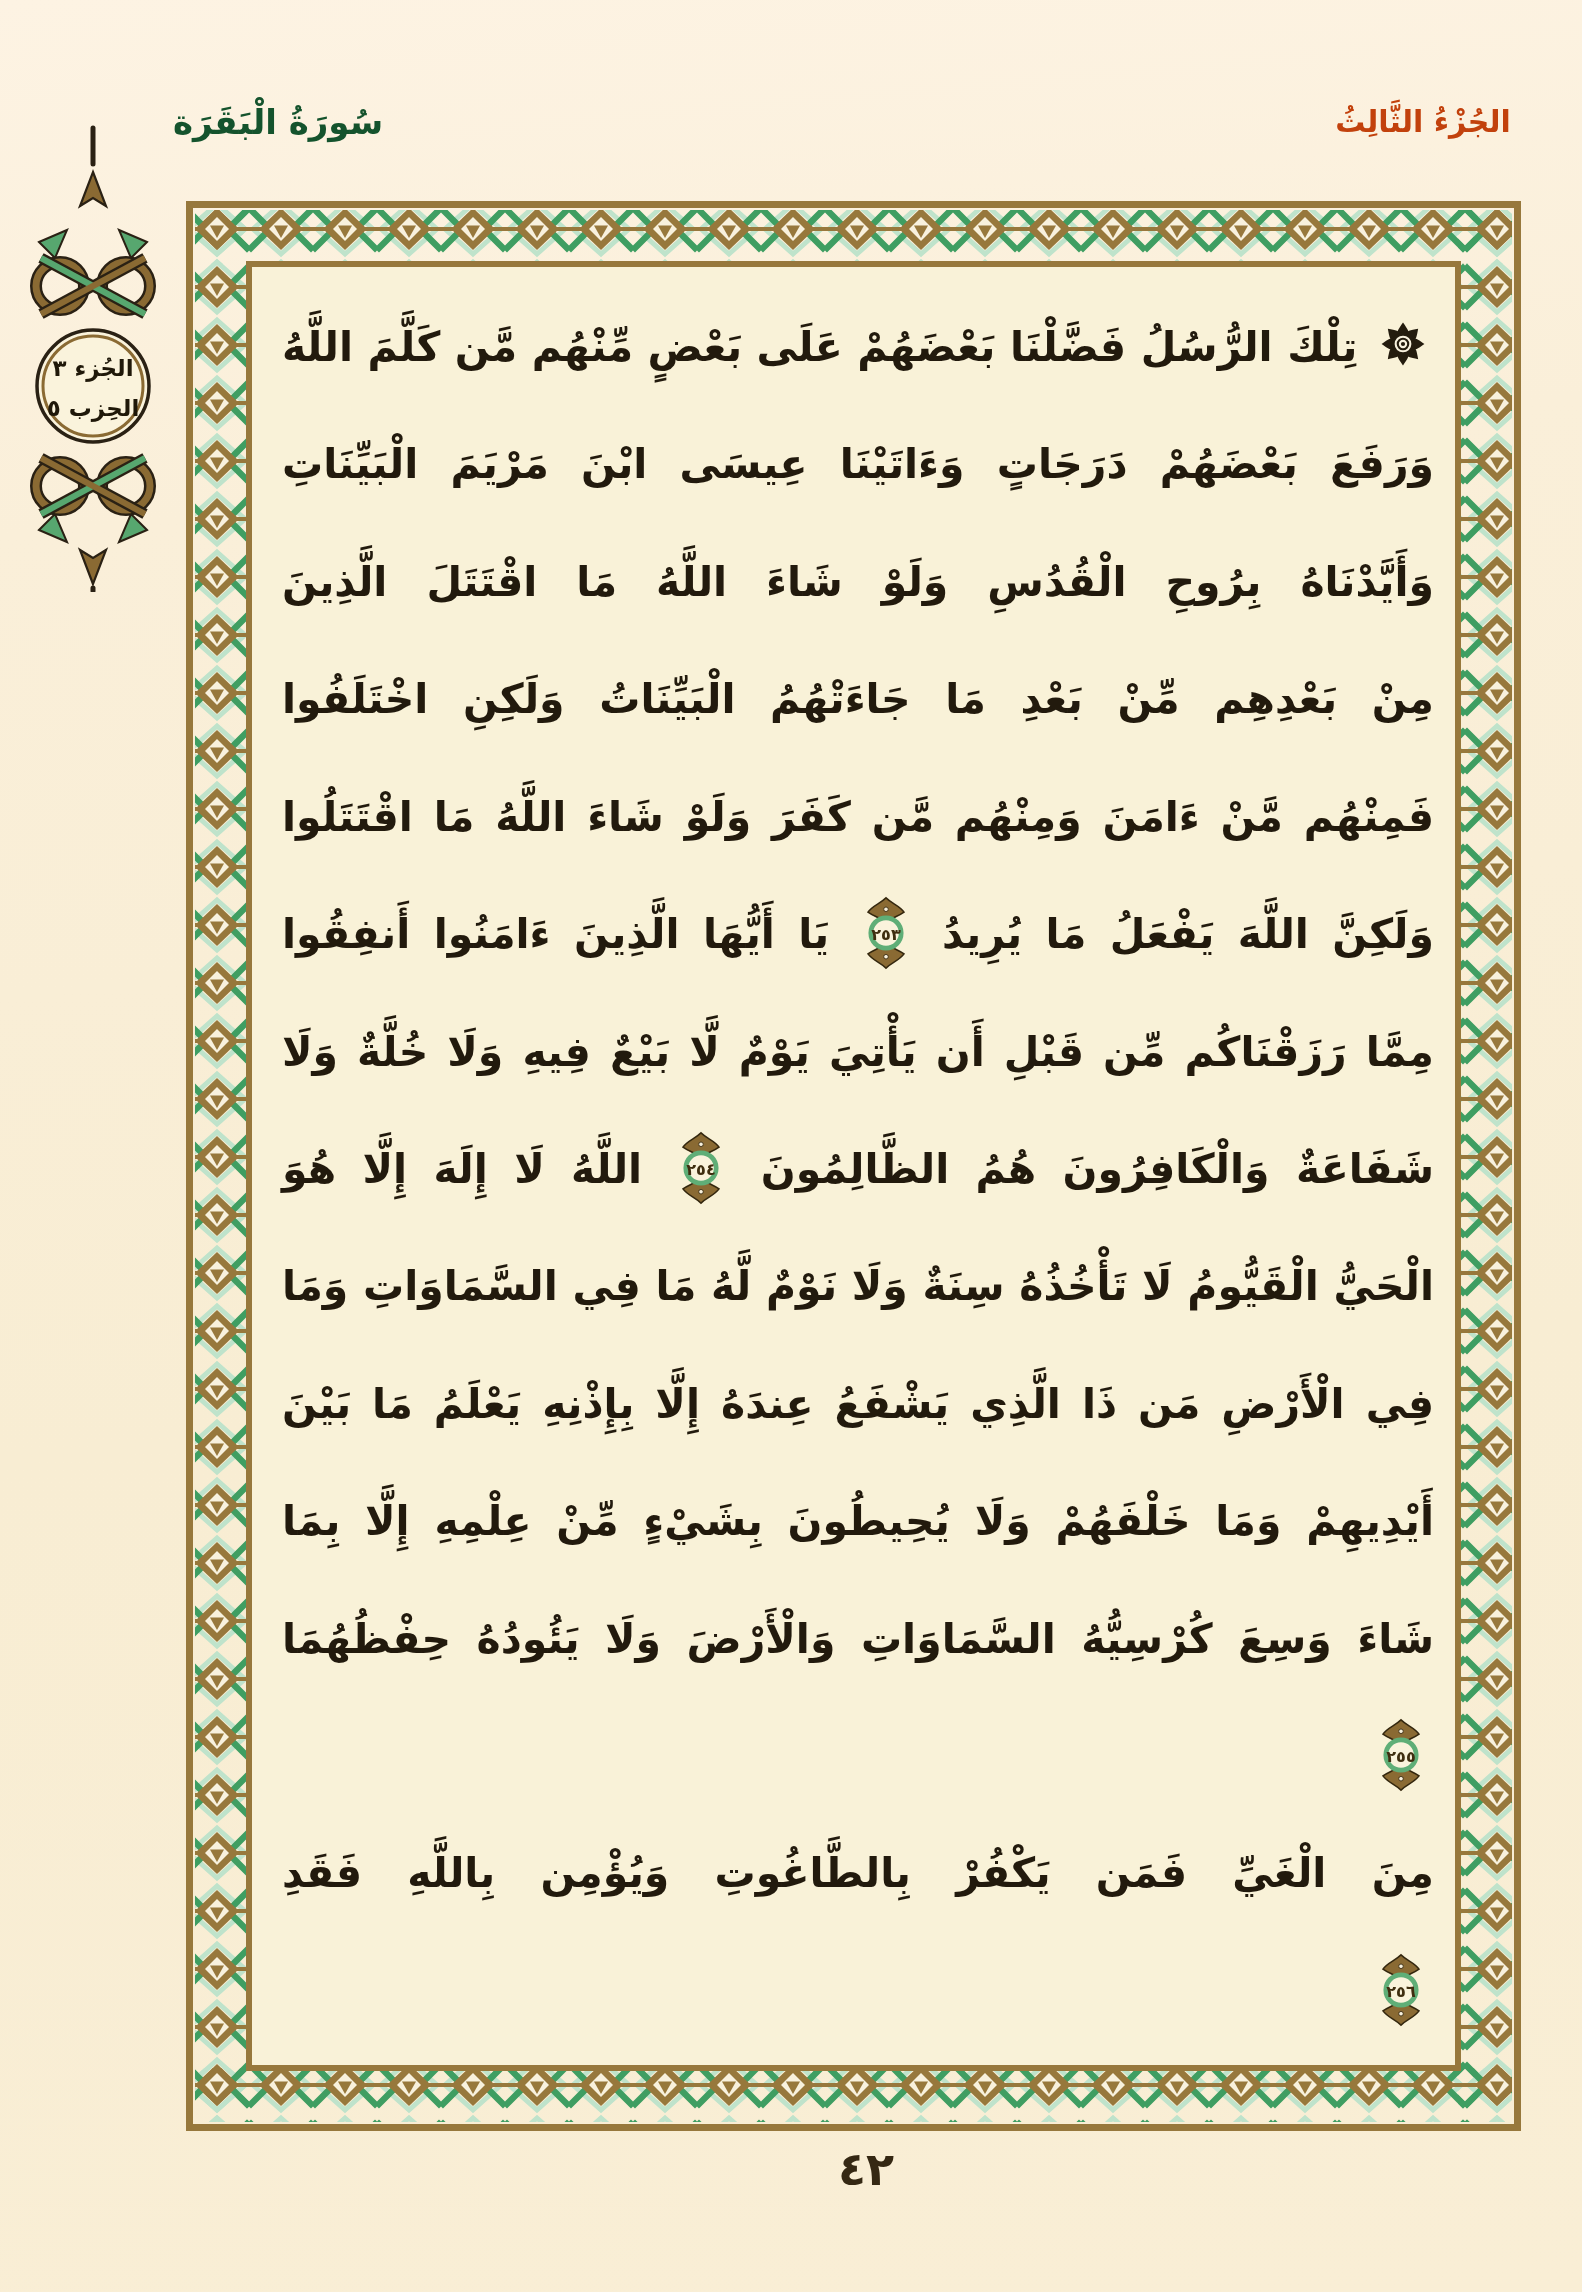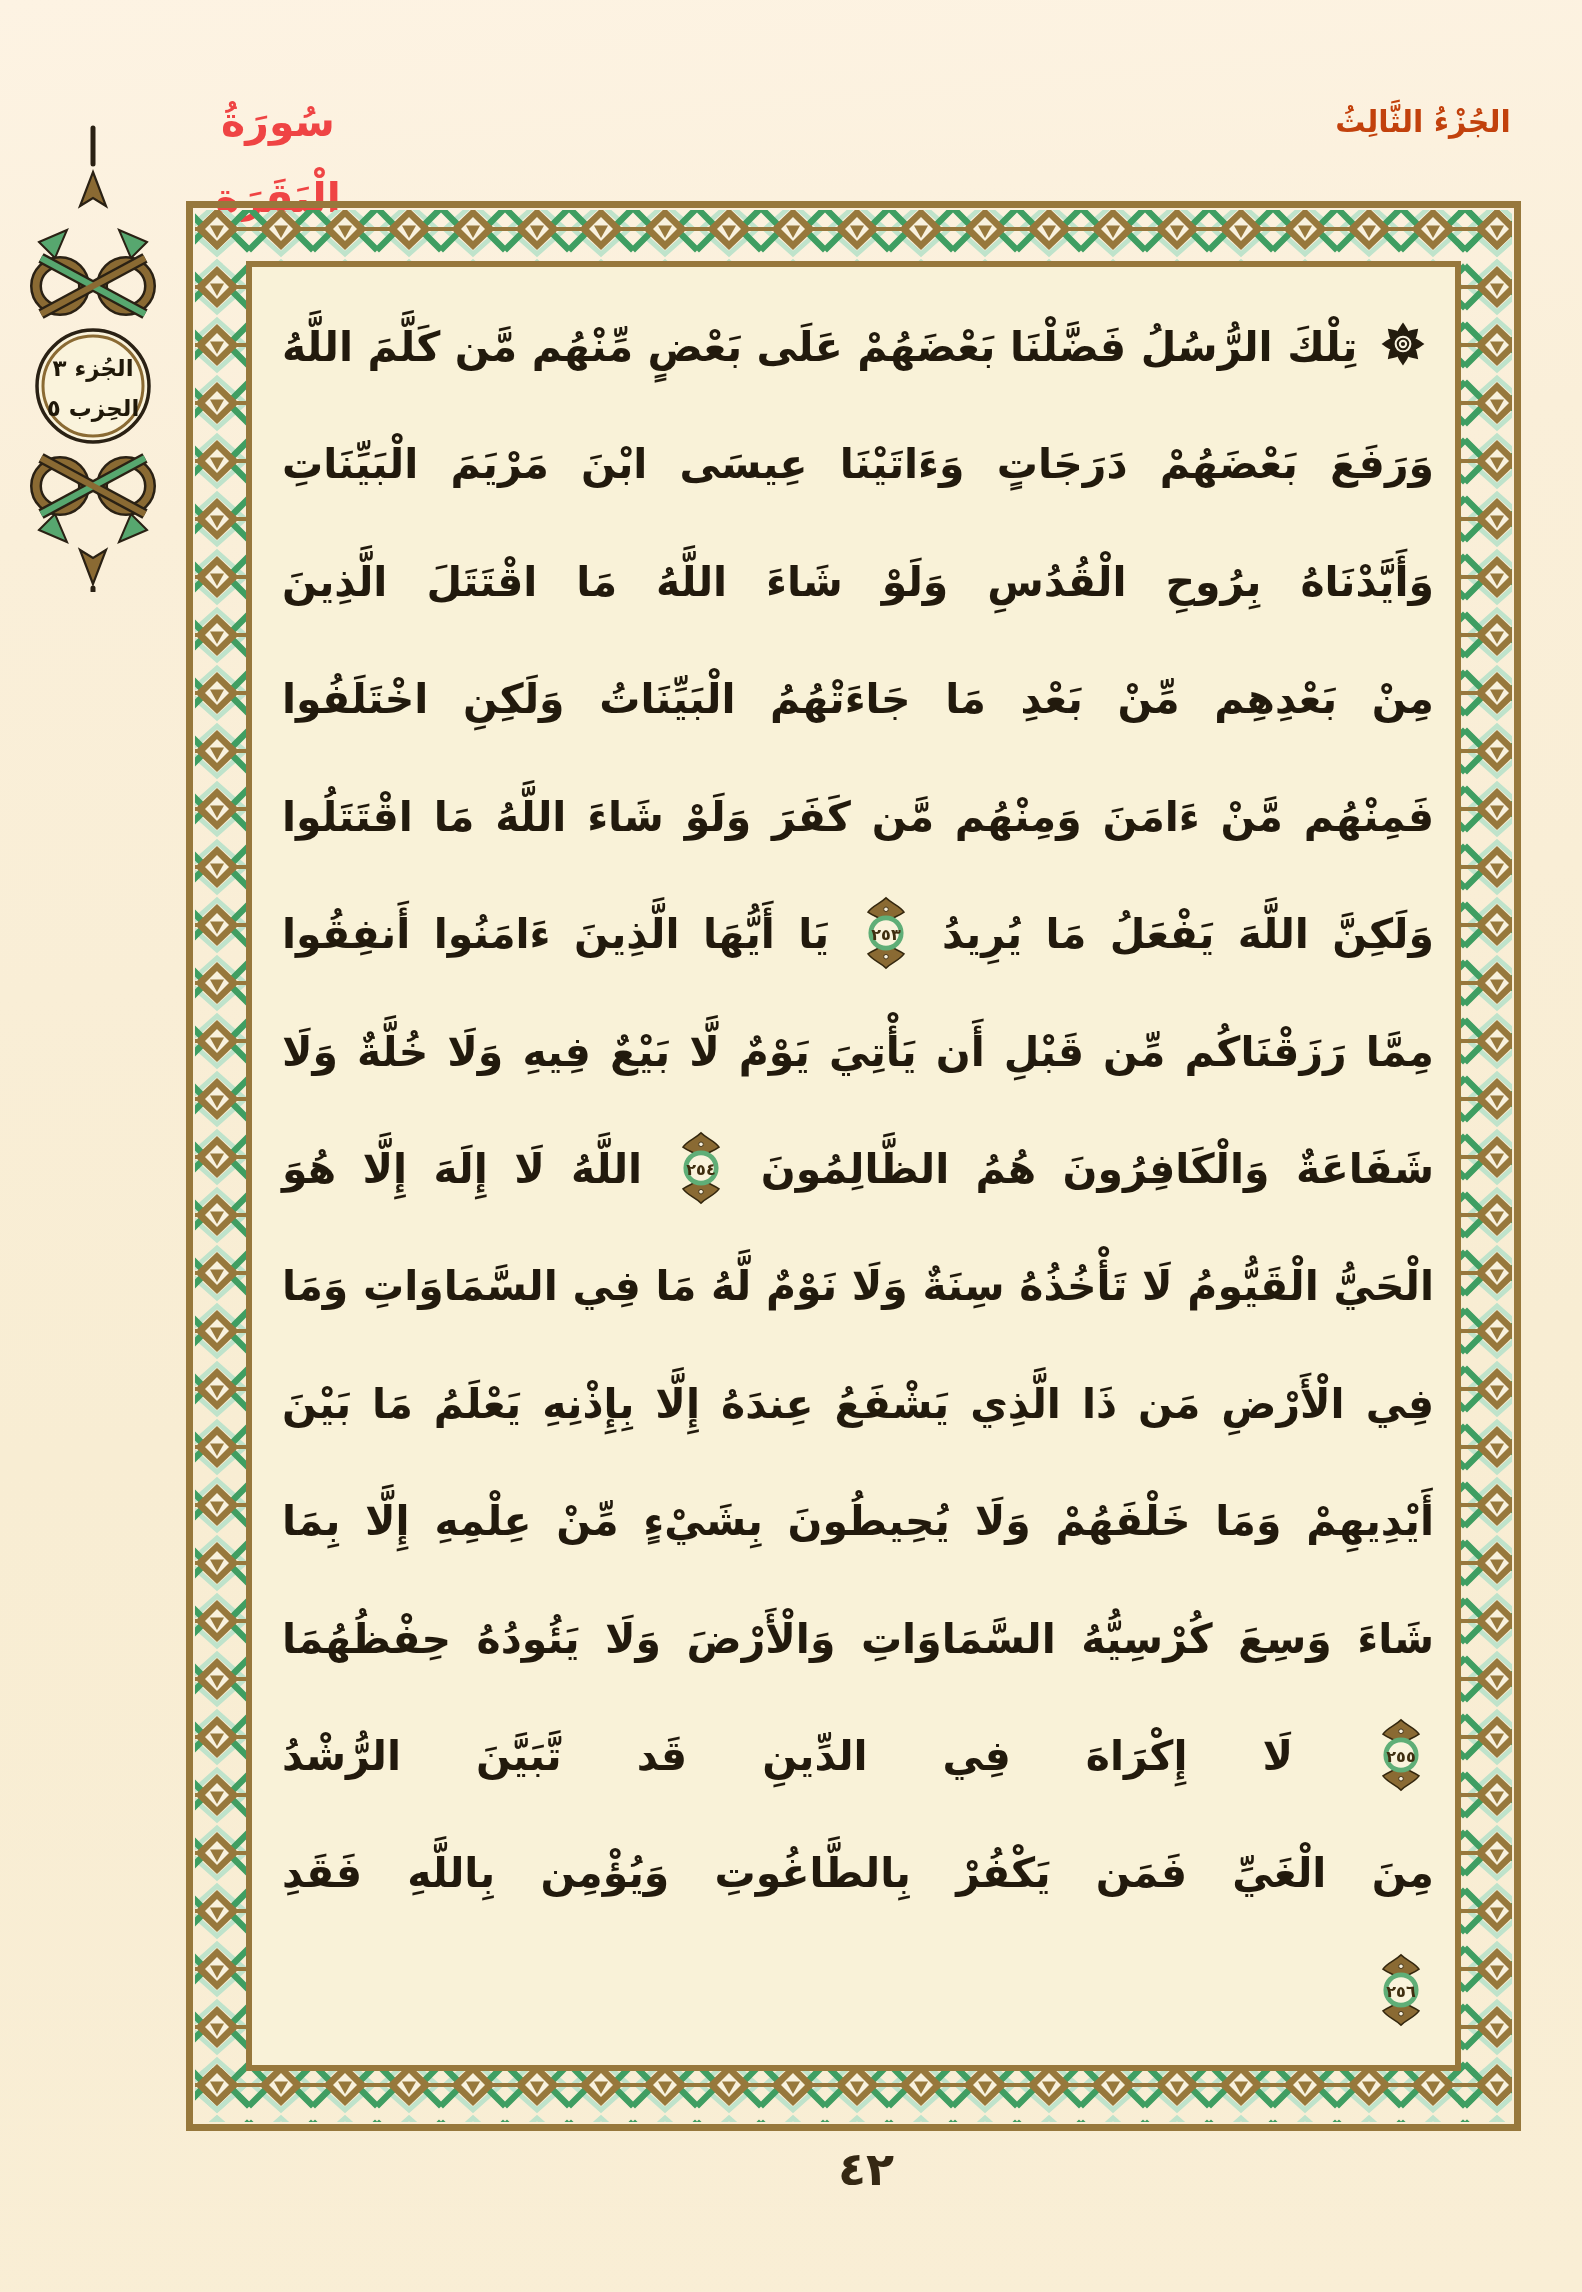--- a/index.html
+++ b/index.html
@@ -4,22 +4,22 @@
 <style>
   html,body{margin:0;padding:0;}
   body{
     width:1582px;height:2292px;position:relative;overflow:hidden;
     background:linear-gradient(175deg,#fdf3e3 0%,#faefd9 22%,#f8edd3 60%,#f9eed5 100%);
     font-family:"DejaVu Sans",sans-serif;color:#231b0d;
   }
   .page{position:absolute;inset:0;}
   .surah-title{
     position:absolute;left:158px;top:84px;width:240px;height:80px;
-    font-size:41px;font-weight:bold;text-align:center;line-height:76px;
-    color:#ef4444;direction:rtl;letter-spacing:0;
+    font-size:34px;font-weight:bold;text-align:center;line-height:76px;
+    color:#14532d;direction:rtl;letter-spacing:0;
   }
   .juz-title{
     position:absolute;left:1318px;top:92px;width:210px;height:64px;
     font-size:30px;font-weight:bold;text-align:center;line-height:60px;
     color:#c2410c;direction:rtl;
   }
   .frame-svg{position:absolute;left:185px;top:200px;}
   .margin-ornament{position:absolute;left:10px;top:122px;}
   .text-block{
     position:absolute;left:282px;top:292px;width:1152px;height:1756px;
@@ -133,21 +133,21 @@
       <div class="qline"><span class="qtext">فِي الْأَرْضِ مَن ذَا الَّذِي يَشْفَعُ عِندَهُ إِلَّا بِإِذْنِهِ يَعْلَمُ مَا بَيْنَ</span> </div>
       <div class="qline"><span class="qtext">أَيْدِيهِمْ وَمَا خَلْفَهُمْ وَلَا يُحِيطُونَ بِشَيْءٍ مِّنْ عِلْمِهِ إِلَّا بِمَا</span> </div>
       <div class="qline"><span class="qtext">شَاءَ وَسِعَ كُرْسِيُّهُ السَّمَاوَاتِ وَالْأَرْضَ وَلَا يَئُودُهُ حِفْظُهُمَا</span> </div>
       <div class="qline"> <svg class="vmedal" width="54" height="74" viewBox="0 0 56 78">
  <path d="M28 2 C34 8 42 10 47 17 C40 22 33 23 28 29 C23 23 16 22 9 17 C14 10 22 8 28 2 Z" fill="#8a6a33" stroke="#34270e" stroke-width="1.6"></path>
  <circle cx="28" cy="14" r="2.4" fill="#f8f1dd" stroke="#34270e" stroke-width="0.9"></circle>
  <path d="M28 76 C34 70 42 68 47 61 C40 56 33 55 28 49 C23 55 16 56 9 61 C14 68 22 70 28 76 Z" fill="#8a6a33" stroke="#34270e" stroke-width="1.6"></path>
  <circle cx="28" cy="64" r="2.4" fill="#f8f1dd" stroke="#34270e" stroke-width="0.9"></circle>
  <circle cx="28" cy="39" r="16" fill="#faf3dc" stroke="#5fae77" stroke-width="5"></circle>
  <text x="28" y="46" text-anchor="middle" font-size="17" font-weight="bold" fill="#3f2e10">٢٥٥</text>
-</svg> <span class="qtext">لَا إِكْرَاهَ فِي الدِّينِ قَد تَّبَيَّنَ الرُّشْدُ</span> </div>
+</svg>  </div>
       <div class="qline"><span class="qtext">مِنَ الْغَيِّ فَمَن يَكْفُرْ بِالطَّاغُوتِ وَيُؤْمِن بِاللَّهِ فَقَدِ</span> </div>
       <div class="qline"> <svg class="vmedal" width="54" height="74" viewBox="0 0 56 78">
  <path d="M28 2 C34 8 42 10 47 17 C40 22 33 23 28 29 C23 23 16 22 9 17 C14 10 22 8 28 2 Z" fill="#8a6a33" stroke="#34270e" stroke-width="1.6"></path>
  <circle cx="28" cy="14" r="2.4" fill="#f8f1dd" stroke="#34270e" stroke-width="0.9"></circle>
  <path d="M28 76 C34 70 42 68 47 61 C40 56 33 55 28 49 C23 55 16 56 9 61 C14 68 22 70 28 76 Z" fill="#8a6a33" stroke="#34270e" stroke-width="1.6"></path>
  <circle cx="28" cy="64" r="2.4" fill="#f8f1dd" stroke="#34270e" stroke-width="0.9"></circle>
  <circle cx="28" cy="39" r="16" fill="#faf3dc" stroke="#5fae77" stroke-width="5"></circle>
  <text x="28" y="46" text-anchor="middle" font-size="17" font-weight="bold" fill="#3f2e10">٢٥٦</text>
 </svg> </div>
     </div>

